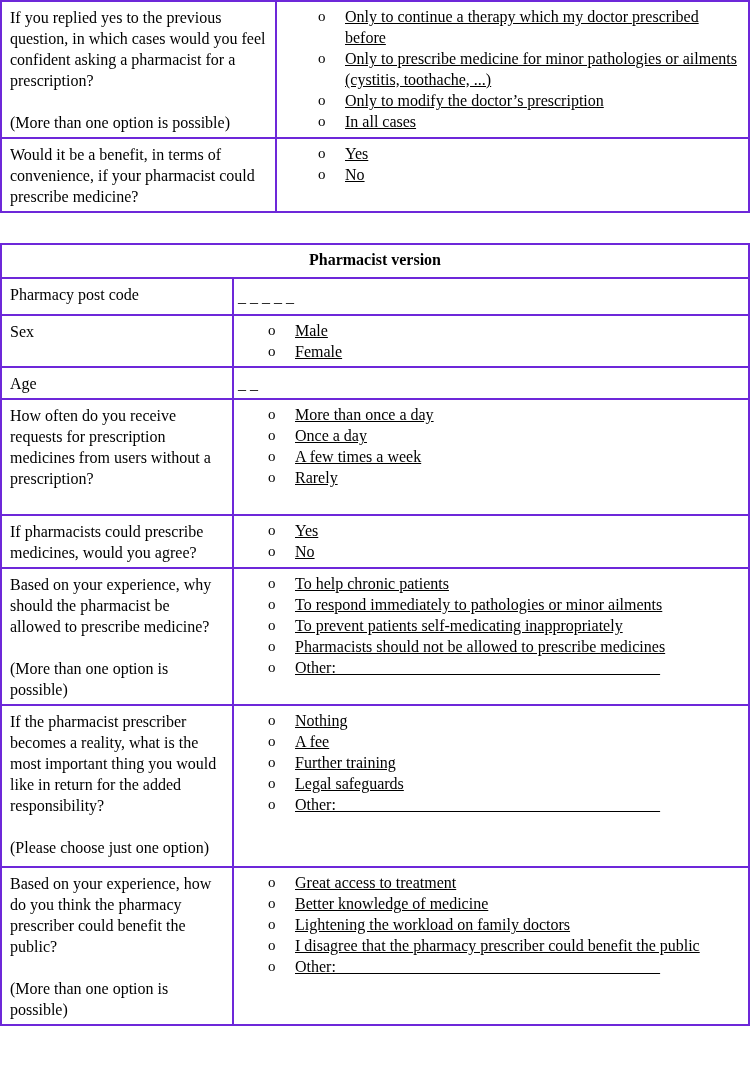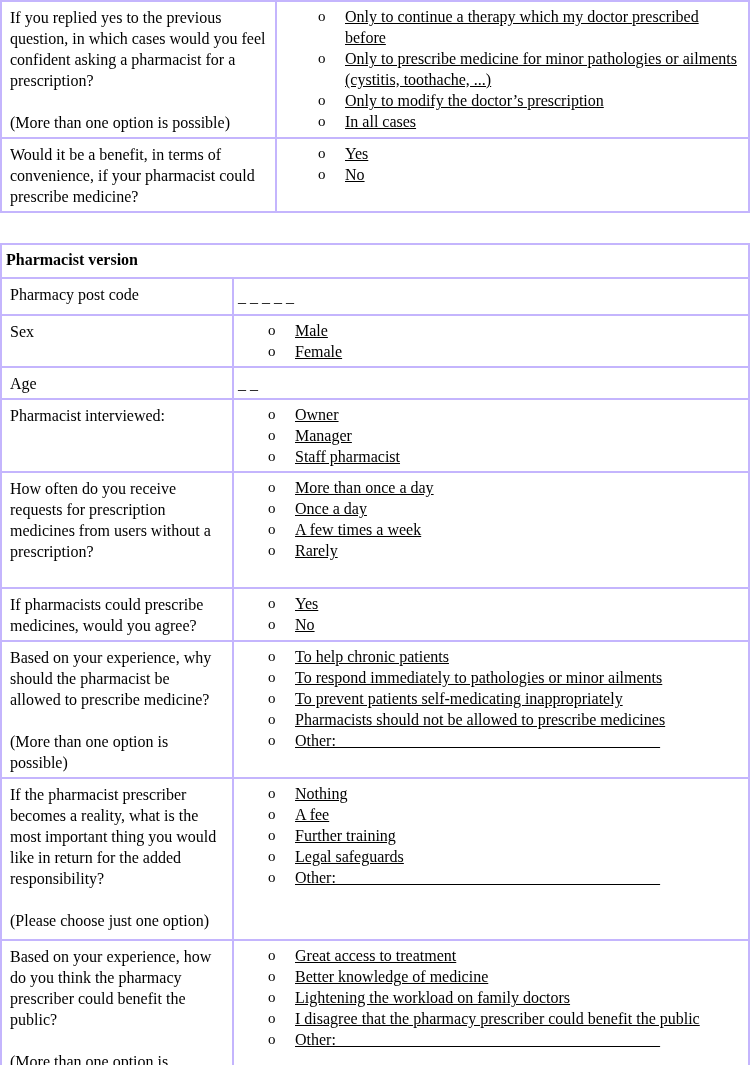--- a/index.html
+++ b/index.html
@@ -1,29 +1,29 @@
 <!DOCTYPE html>
 <html><head>
 <meta charset="utf-8">
 <style>
   html,body{margin:0;padding:0;background:#fff;}
   body{width:750px;height:1065px;overflow:hidden;color:#000;
        font-family:"Liberation Serif",serif;font-size:16px;line-height:21px;}
   table.t{border-collapse:collapse;width:750px;table-layout:fixed;}
-  table.t td{border:2px solid #c4b5fd;vertical-align:top;margin-top:24px;}
+  table.t td{border:2px solid #6d28d9;vertical-align:top;margin-top:24px;}
   td.q{padding:5px 8px 4px 8px;}
   td.a{vertical-align:middle;padding:4px 6px;}
   .t1 td.a{padding-left:41px;}
   .t2 td.a{padding-left:34px;}
   td.a.blank{padding:4px;text-align:left;vertical-align:middle;}
   .opt{display:flex;align-items:flex-start;}
   .b{flex:none;width:27px;font-size:15px;}
   .ot{flex:1;text-decoration:underline;}
   .note{margin-top:21px;}
-  td.title{font-weight:bold;text-align:left;vertical-align:middle;padding:4px;}
+  td.title{font-weight:bold;text-align:center;vertical-align:middle;padding:4px;}
   .gap{height:30px;}
 </style>
 </head>
 <body>
 
 <div>
 
   <table class="t t1">
     <colgroup>
         <col style="width:275px">
@@ -107,39 +107,20 @@
         </td>
       </tr>
 
       <tr style="height:28px">
         <td class="q">
             <div>Age</div>
           </td>
         <td class="a blank"><span>_ _</span></td>
       </tr>
 
-      <tr style="height:63px">
-        <td class="q">
-            <div>Pharmacist interviewed:</div>
-          </td>
-        <td class="a">
-          <div class="opt">
-              <span class="b">o</span>
-              <span class="ot">Owner</span>
-            </div>
-          <div class="opt">
-              <span class="b">o</span>
-              <span class="ot">Manager</span>
-            </div>
-          <div class="opt">
-              <span class="b">o</span>
-              <span class="ot">Staff pharmacist</span>
-            </div>
-        </td>
-      </tr>
 
       <tr style="height:116px">
         <td class="q">
             <div>How often do you receive requests for prescription medicines from users without a prescription?</div>
           </td>
         <td class="a">
           <div class="opt">
               <span class="b">o</span>
               <span class="ot">More than once a day</span>
             </div>

